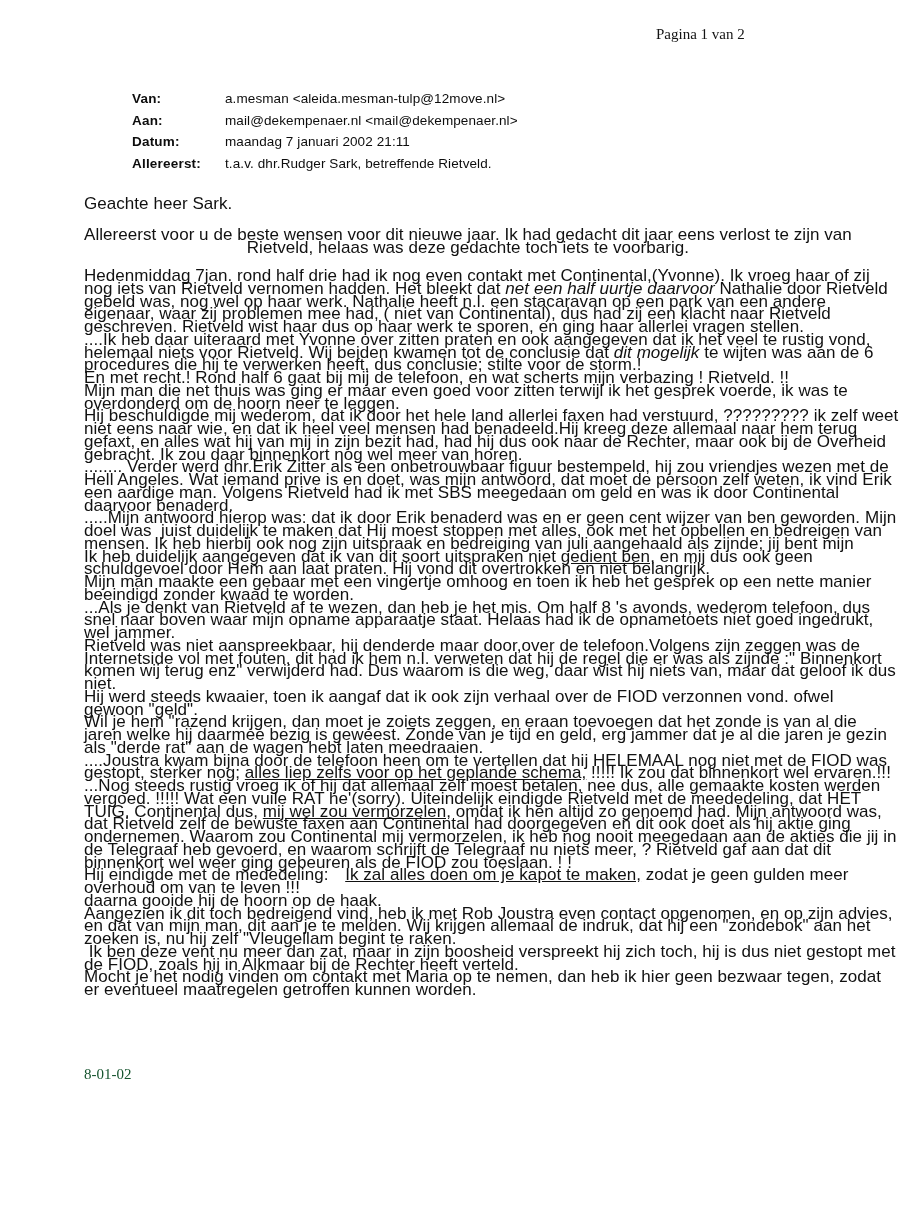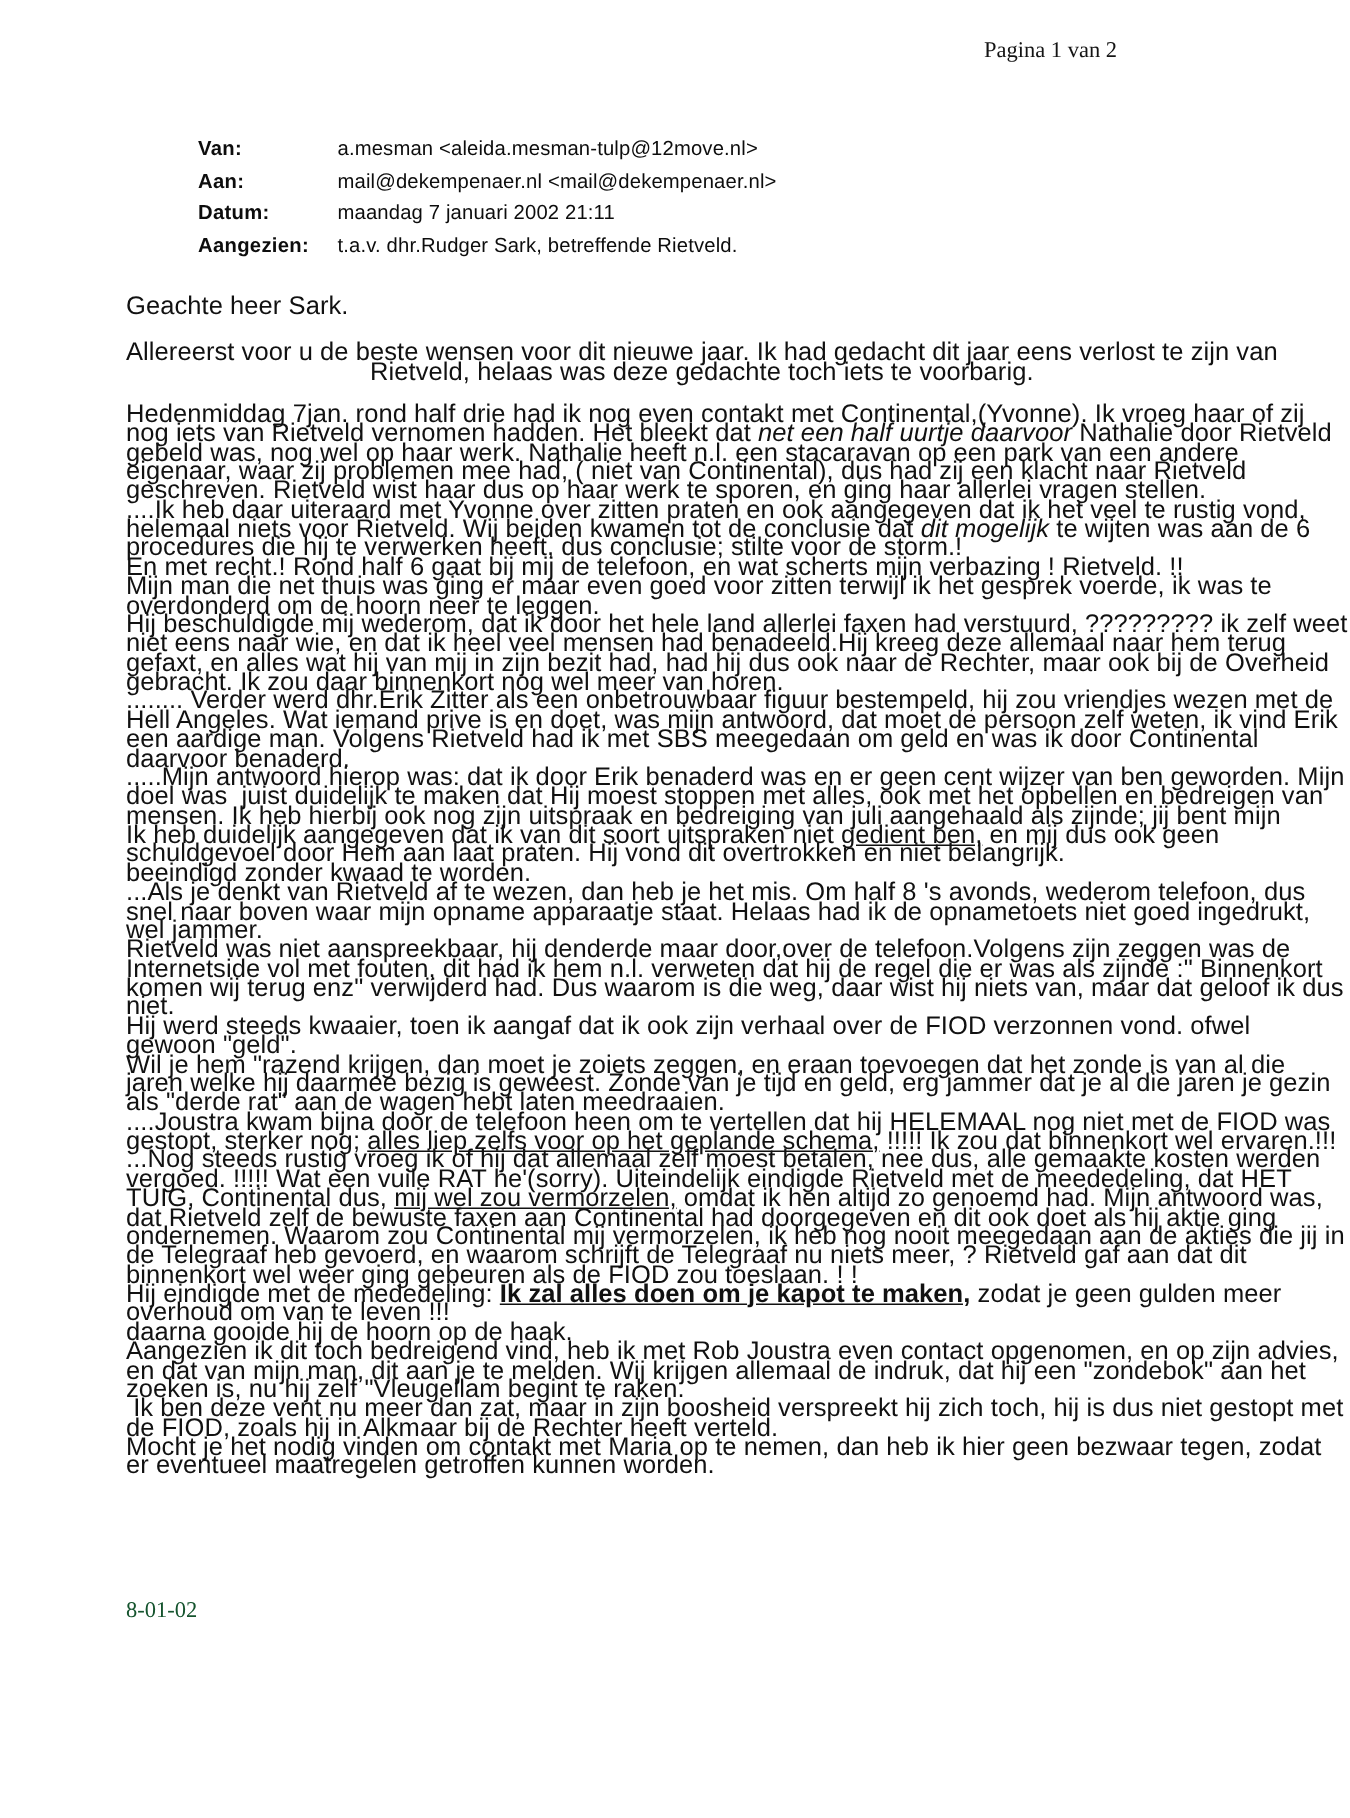--- a/index.html
+++ b/index.html
@@ -46,21 +46,21 @@
     line-height:12.75px;
     letter-spacing:.05px;
     color:#111111;
   }
   #greeting{top:198px;}
   #intro{top:229px;text-align:center;}
   #mainbody{top:270px;}
   .bline{white-space:pre;height:12.75px;}
   .seg-i{font-style:italic;}
   .seg-u{text-decoration:underline;}
-  .seg-bu{font-weight:bold;text-decoration:underline;}
+  .seg-bu{font-weight:normal;text-decoration:underline;margin-left:12px;}
   .footer-date{
     position:absolute;left:84px;top:1066px;
     font-family:"Liberation Serif", serif;
     font-size:15px;color:#14532d;
   }
 </style>
 </head>
 <body>
 
 <div class="page">
@@ -74,21 +74,21 @@
     </div>
     <div class="hdr-row">
       <span class="hdr-label">Aan:</span>
       <span class="hdr-value">mail@dekempenaer.nl &lt;mail@dekempenaer.nl&gt;</span>
     </div>
     <div class="hdr-row">
       <span class="hdr-label">Datum:</span>
       <span class="hdr-value">maandag 7 januari 2002 21:11</span>
     </div>
     <div class="hdr-row">
-      <span class="hdr-label">Aangezien:</span>
+      <span class="hdr-label">Allereerst:</span>
       <span class="hdr-value">t.a.v. dhr.Rudger Sark, betreffende Rietveld.</span>
     </div>
   </div>
 
   <div id="greeting" class="body-block">Geachte heer Sark.</div>
 
   <div id="intro" class="body-block">
       <div class="bline">Allereerst voor u de beste wensen voor dit nieuwe jaar. Ik had gedacht dit jaar eens verlost te zijn van</div>
       <div class="bline">Rietveld, helaas was deze gedachte toch iets te voorbarig.</div>
     </div>
@@ -111,20 +111,21 @@
       <div class="bline">gebracht. Ik zou daar binnenkort nog wel meer van horen.</div>
       <div class="bline">........ Verder werd dhr.Erik Zitter als een onbetrouwbaar figuur bestempeld, hij zou vriendjes wezen met de</div>
       <div class="bline">Hell Angeles. Wat iemand prive is en doet, was mijn antwoord, dat moet de persoon zelf weten, ik vind Erik</div>
       <div class="bline">een aardige man. Volgens Rietveld had ik met SBS meegedaan om geld en was ik door Continental</div>
       <div class="bline">daarvoor benaderd.</div>
       <div class="bline">.....Mijn antwoord hierop was: dat ik door Erik benaderd was en er geen cent wijzer van ben geworden. Mijn</div>
       <div class="bline">doel was  juist duidelijk te maken dat Hij moest stoppen met alles, ook met het opbellen en bedreigen van</div>
       <div class="bline">mensen. Ik heb hierbij ook nog zijn uitspraak en bedreiging van juli aangehaald als zijnde; jij bent mijn</div>
       <div class="bline"><span>Ik heb duidelijk aangegeven dat ik van dit soort uitspraken niet </span><span class="seg-u">gedient ben,</span><span> en mij dus ook geen</span></div>
       <div class="bline">schuldgevoel door Hem aan laat praten. Hij vond dit overtrokken en niet belangrijk.</div>
+      <div class="bline">Mijn man maakte een gebaar met een vingertje omhoog en toen ik heb het gesprek op een nette manier</div>
       <div class="bline">beeindigd zonder kwaad te worden.</div>
       <div class="bline">...Als je denkt van Rietveld af te wezen, dan heb je het mis. Om half 8 's avonds, wederom telefoon, dus</div>
       <div class="bline">snel naar boven waar mijn opname apparaatje staat. Helaas had ik de opnametoets niet goed ingedrukt,</div>
       <div class="bline">wel jammer.</div>
       <div class="bline">Rietveld was niet aanspreekbaar, hij denderde maar door,over de telefoon.Volgens zijn zeggen was de</div>
       <div class="bline">Internetside vol met fouten, dit had ik hem n.l. verweten dat hij de regel die er was als zijnde :" Binnenkort</div>
       <div class="bline">komen wij terug enz" verwijderd had. Dus waarom is die weg, daar wist hij niets van, maar dat geloof ik dus</div>
       <div class="bline">niet.</div>
       <div class="bline">Hij werd steeds kwaaier, toen ik aangaf dat ik ook zijn verhaal over de FIOD verzonnen vond. ofwel</div>
       <div class="bline">gewoon "geld".</div>

